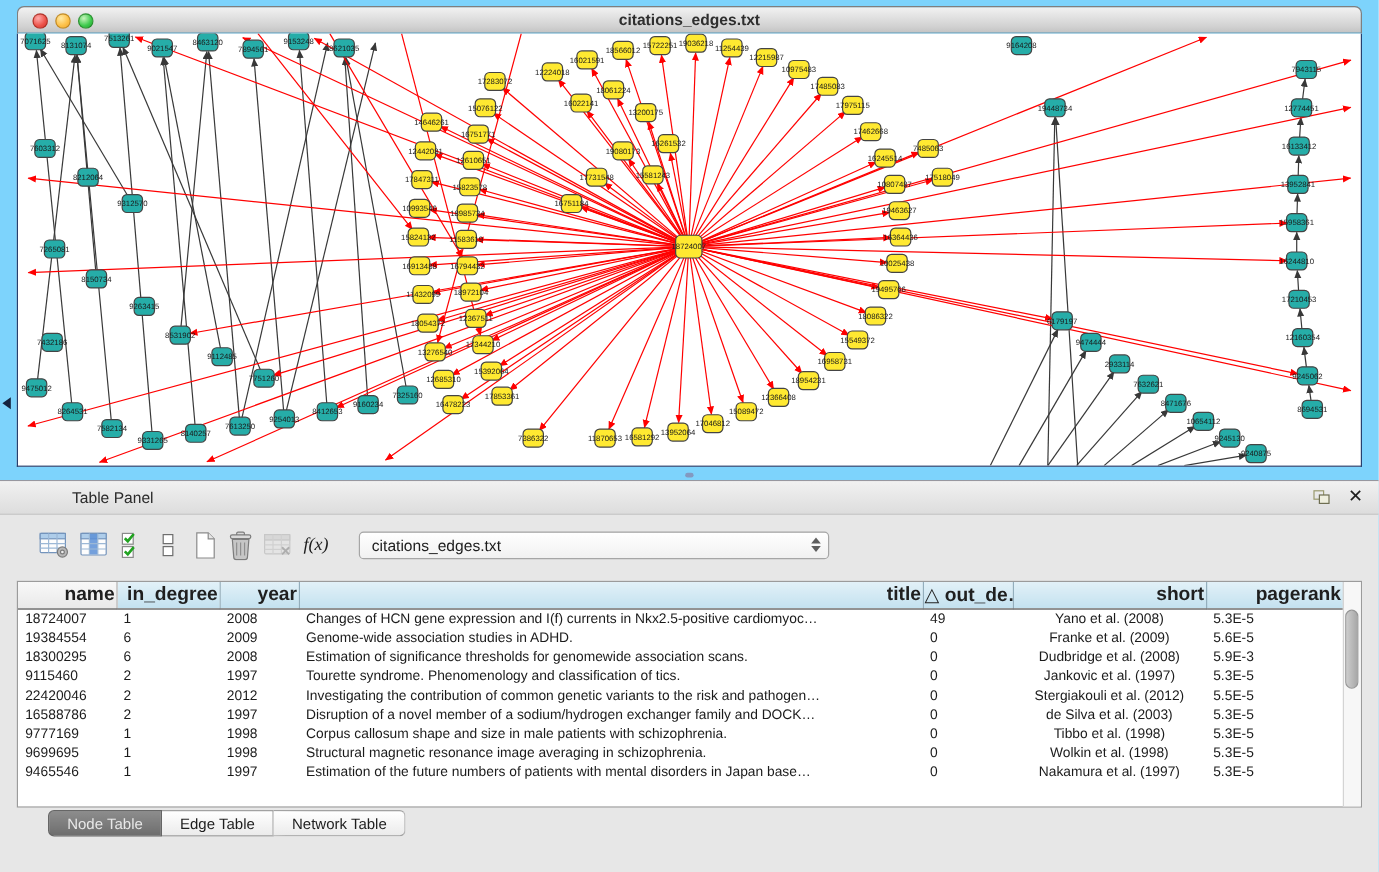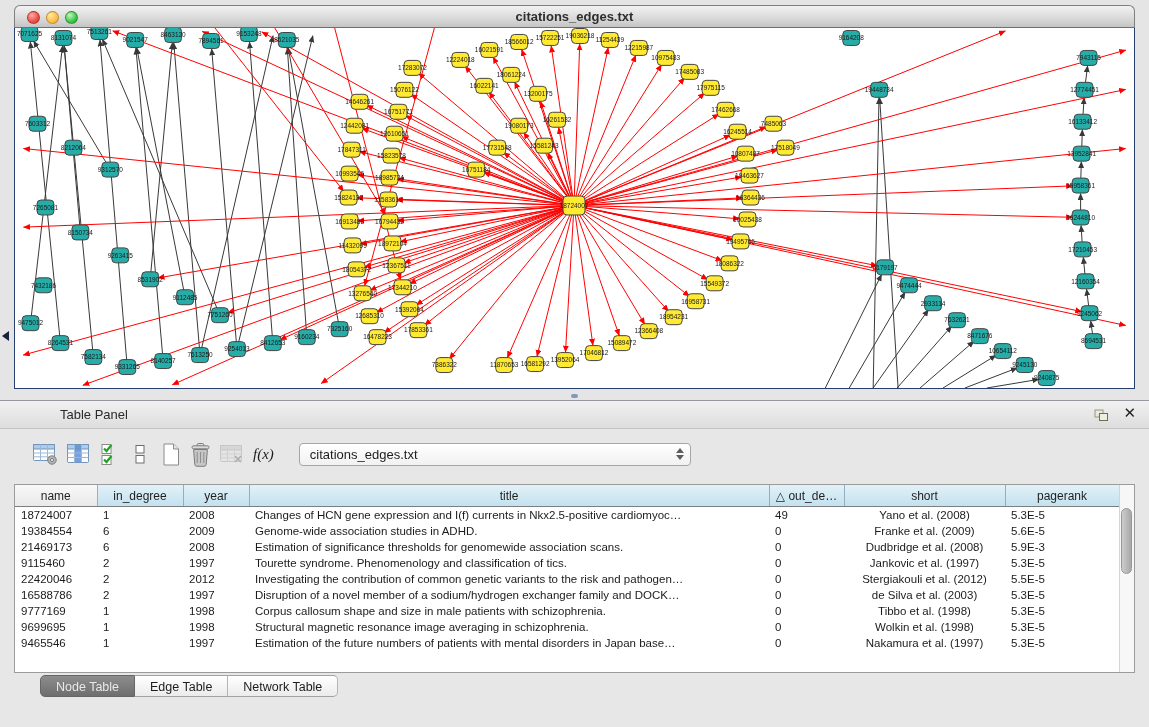--- a/index.html
+++ b/index.html
@@ -1,16 +1,16 @@
 <!DOCTYPE html>
 <html><head>
 <meta charset="utf-8">
 <style>
   html,body{margin:0;padding:0;}
-  .stage{position:relative;width:1149px;height:727px;background:#e5e5e5;overflow:hidden;
+  .stage{position:relative;width:1149px;height:727px;background:#7dd3fc;overflow:hidden;
          font-family:"Liberation Sans","DejaVu Sans",sans-serif;}
 
   
   .net-window{position:absolute;left:14px;top:5px;width:1121px;height:384px;}
   .titlebar{position:relative;height:23px;background:linear-gradient(#f2f2f2,#d2d2d2 75%,#c4c4c4);
             border:1px solid #7f7f7f;border-bottom:1px solid #6f6f6f;border-radius:6px 6px 0 0;box-sizing:border-box;}
   .title{text-align:center;font-size:13px;font-weight:bold;color:#2e2e2e;line-height:21px;}
   .tl{position:absolute;top:5px;width:13px;height:13px;border-radius:50%;box-sizing:border-box;}
   .tl.red{left:12px;background:radial-gradient(circle at 35% 30%,#ffabab,#ec5148 60%,#ce3a33);border:1px solid rgba(130,20,10,.55);}
   .tl.yellow{left:31px;background:radial-gradient(circle at 35% 30%,#ffeaa6,#fdbf45 60%,#e8a83a);border:1px solid rgba(150,95,0,.55);}
@@ -35,21 +35,21 @@
   .fx{font-family:"Liberation Serif","DejaVu Serif",serif;font-style:italic;font-size:15px;color:#1c1c1c;}
   .src-select{margin-left:18px;width:392px;height:23px;background:linear-gradient(#ffffff,#f1f1f1);
               border:1px solid #a6a6a6;border-radius:4px;display:flex;align-items:center;padding:0 6px 0 10px;
               font-size:13px;color:#1d1d1d;box-sizing:border-box;}
   .stepper{margin-left:auto;display:flex;flex-direction:column;align-items:center;row-gap:2px;}
   .arr-up{width:0;height:0;border-left:4px solid transparent;border-right:4px solid transparent;border-bottom:5px solid #5d5d5d;}
   .arr-dn{width:0;height:0;border-left:4px solid transparent;border-right:4px solid transparent;border-top:5px solid #5d5d5d;}
 
   .table-wrap{position:absolute;left:14px;top:83px;width:1121px;height:189px;background:#fff;border:1px solid #9b9b9b;box-sizing:border-box;}
   table.nt{border-collapse:collapse;table-layout:fixed;width:1104px;}
-  table.nt th{height:19px;font-weight:normal;font-size:12px;color:#1f1f1f;text-align:center;
+  table.nt th{height:19px;font-weight:bold;font-size:16px;color:#1f1f1f;text-align:right;
       background:linear-gradient(#e2f1f8,#c3e1ef);border-right:1px solid #93aebc;border-bottom:1px solid #7e7e7e;
       overflow:hidden;white-space:nowrap;}
   table.nt th.gray{background:linear-gradient(#f8f8f8,#e9e9e9);border-right:1px solid #ababab;}
   table.nt td{height:16px;font-size:11.5px;color:#1b1b1b;padding:0 6px;white-space:nowrap;overflow:hidden;}
   td.ca{text-align:left;} td.cc{text-align:center;}
   .vscroll{position:absolute;right:0;top:0;width:15px;height:187px;background:#f7f7f7;border-left:1px solid #d4d4d4;box-sizing:border-box;}
   .vthumb{position:absolute;left:1px;top:23px;width:11px;height:66px;background:linear-gradient(90deg,#cdcdcd,#a8a8a8);
           border:1px solid #979797;border-radius:6px;box-sizing:border-box;}
 
   .tabs{position:absolute;left:0;top:274px;width:100%;display:flex;padding-left:40px;}
@@ -558,21 +558,21 @@
             <tr>
               <td class="ca">19384554</td>
               <td class="ca">6</td>
               <td class="ca">2009</td>
               <td class="ca">Genome-wide association studies in ADHD.</td>
               <td class="ca">0</td>
               <td class="cc">Franke et al. (2009)</td>
               <td class="ca">5.6E-5</td>
             </tr>
             <tr>
-              <td class="ca">21469173</td>
+              <td class="ca">18300295</td>
               <td class="ca">6</td>
               <td class="ca">2008</td>
               <td class="ca">Estimation of significance thresholds for genomewide association scans.</td>
               <td class="ca">0</td>
               <td class="cc">Dudbridge et al. (2008)</td>
               <td class="ca">5.9E-3</td>
             </tr>
             <tr>
               <td class="ca">9115460</td>
               <td class="ca">2</td>

